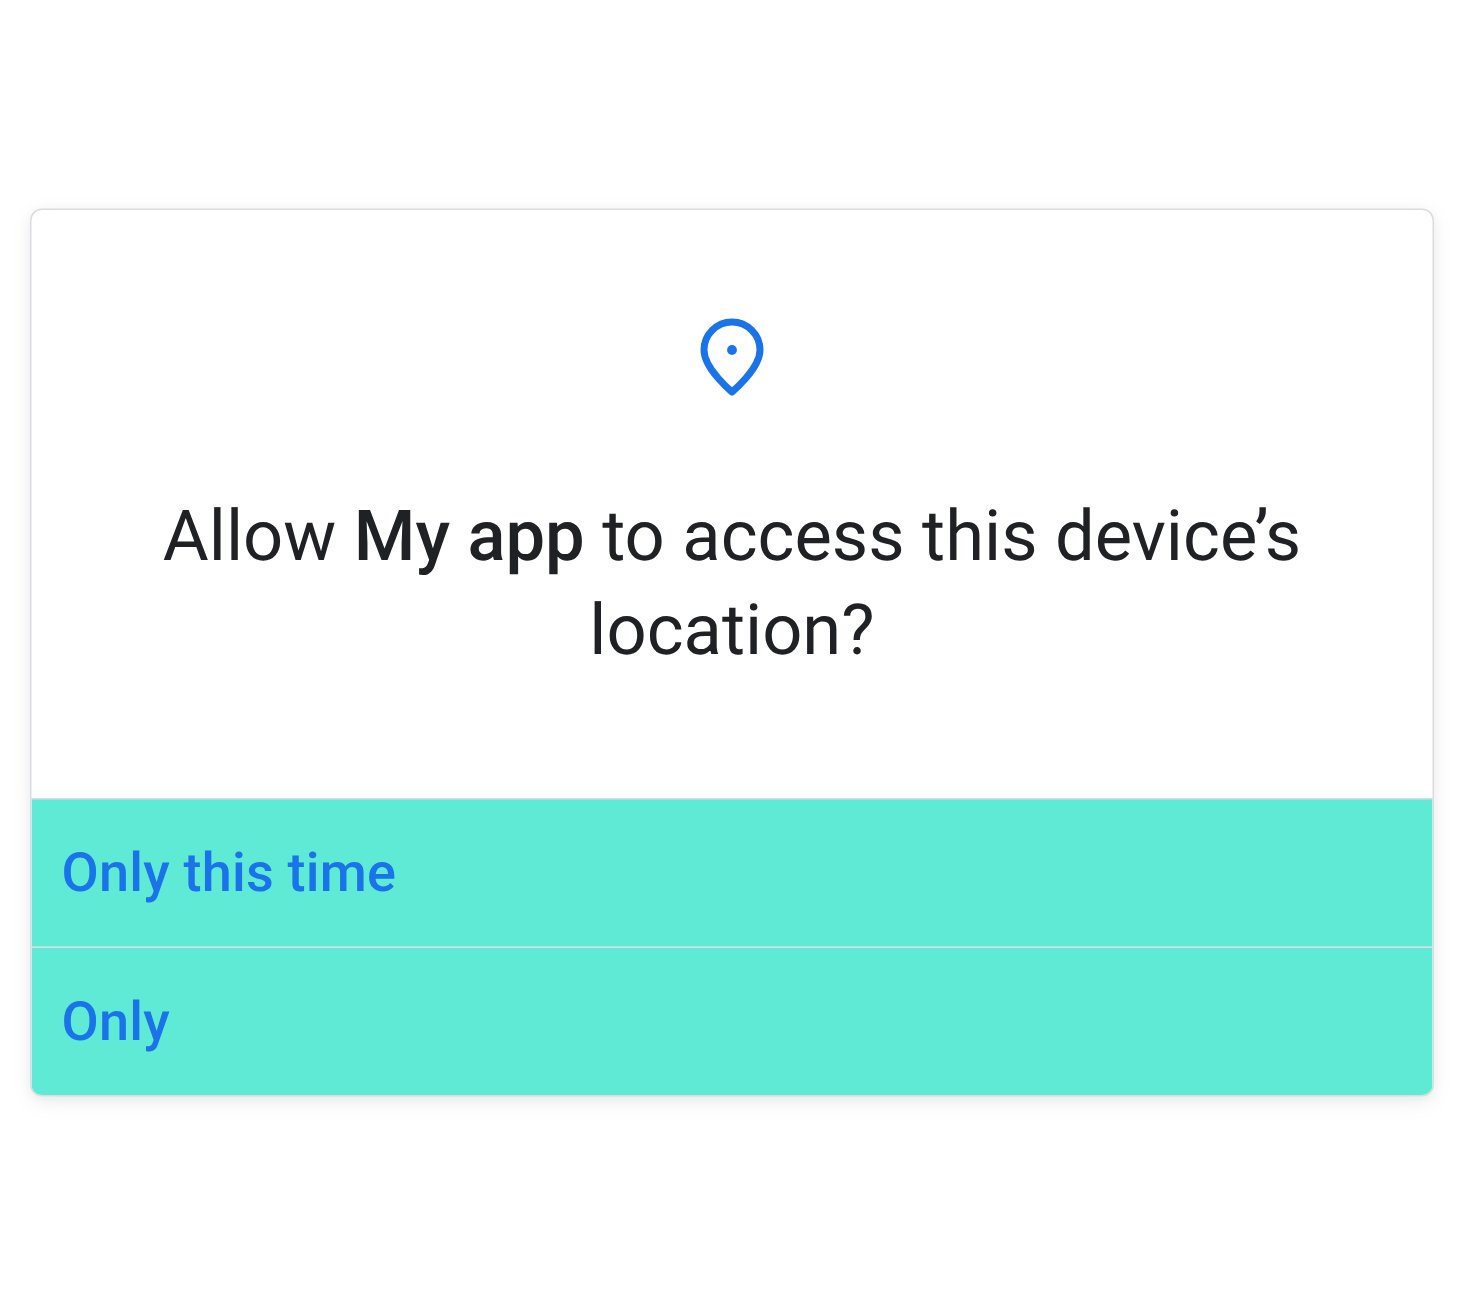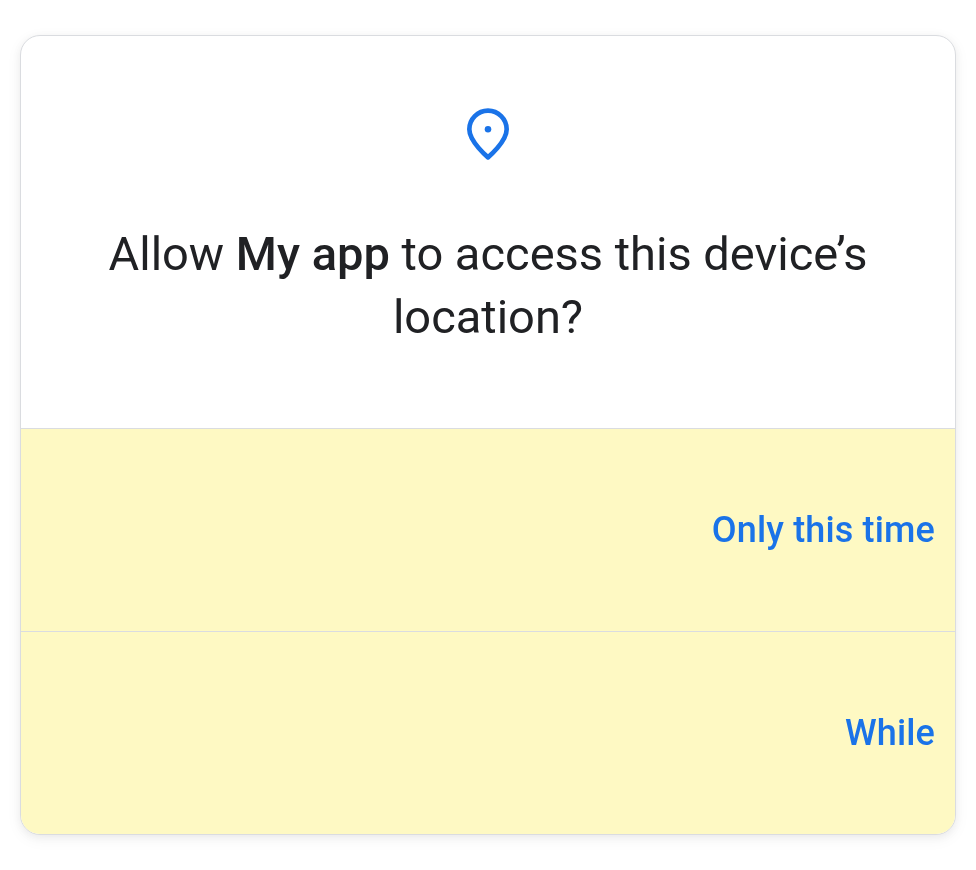--- a/index.html
+++ b/index.html
@@ -13,21 +13,21 @@
       width: 976px;
       height: 870px;
       display: flex;
       align-items: center;
       justify-content: center;
     }
     .dialog {
       width: 936px;
       background: #ffffff;
       border: 1px solid #dadce0;
-      border-radius: 20px;
+      border-radius: 8px;
       box-shadow: 0 2px 8px rgba(0,0,0,0.05), 0 4px 16px rgba(0,0,0,0.05);
       overflow: hidden;
       display: flex;
       flex-direction: column;
     }
     .dialog-header {
       padding: 70px 60px 80px 60px;
       text-align: center;
     }
     .icon-wrap {
@@ -46,29 +46,29 @@
       font-weight: 400;
       color: #202124;
       letter-spacing: 0;
     }
     .dialog-title .app-name {
       font-weight: 500;
     }
     .option-button {
       border: none;
       border-top: 1px solid #dadce0;
-      background: #fef9c3;
+      background: #5eead4;
       width: 100%;
-      padding: 80px 20px;
+      padding: 28px 20px;
       font-family: inherit;
       font-size: 36px;
       font-weight: 500;
       color: #1a73e8;
       cursor: pointer;
-      text-align: right;
+      text-align: left;
       letter-spacing: 0.15px;
     }
   </style>
 </head>
 <body>
 
 <div class="dialog">
   <div class="dialog-header">
     <div class="icon-wrap">
       <span class="location-icon">
@@ -77,14 +77,14 @@
           <circle cx="12" cy="10" r="1.4" fill="#1a73e8" stroke="none"></circle>
         </svg>
       </span>
     </div>
     <h1 class="dialog-title">
       <span>Allow </span><span class="app-name">My app</span><span> to access this device’s location?</span>
     </h1>
   </div>
 
   <button class="option-button">Only this time</button>
-  <button class="option-button">While</button>
+  <button class="option-button">Only</button>
 </div>
 
 </body></html>

